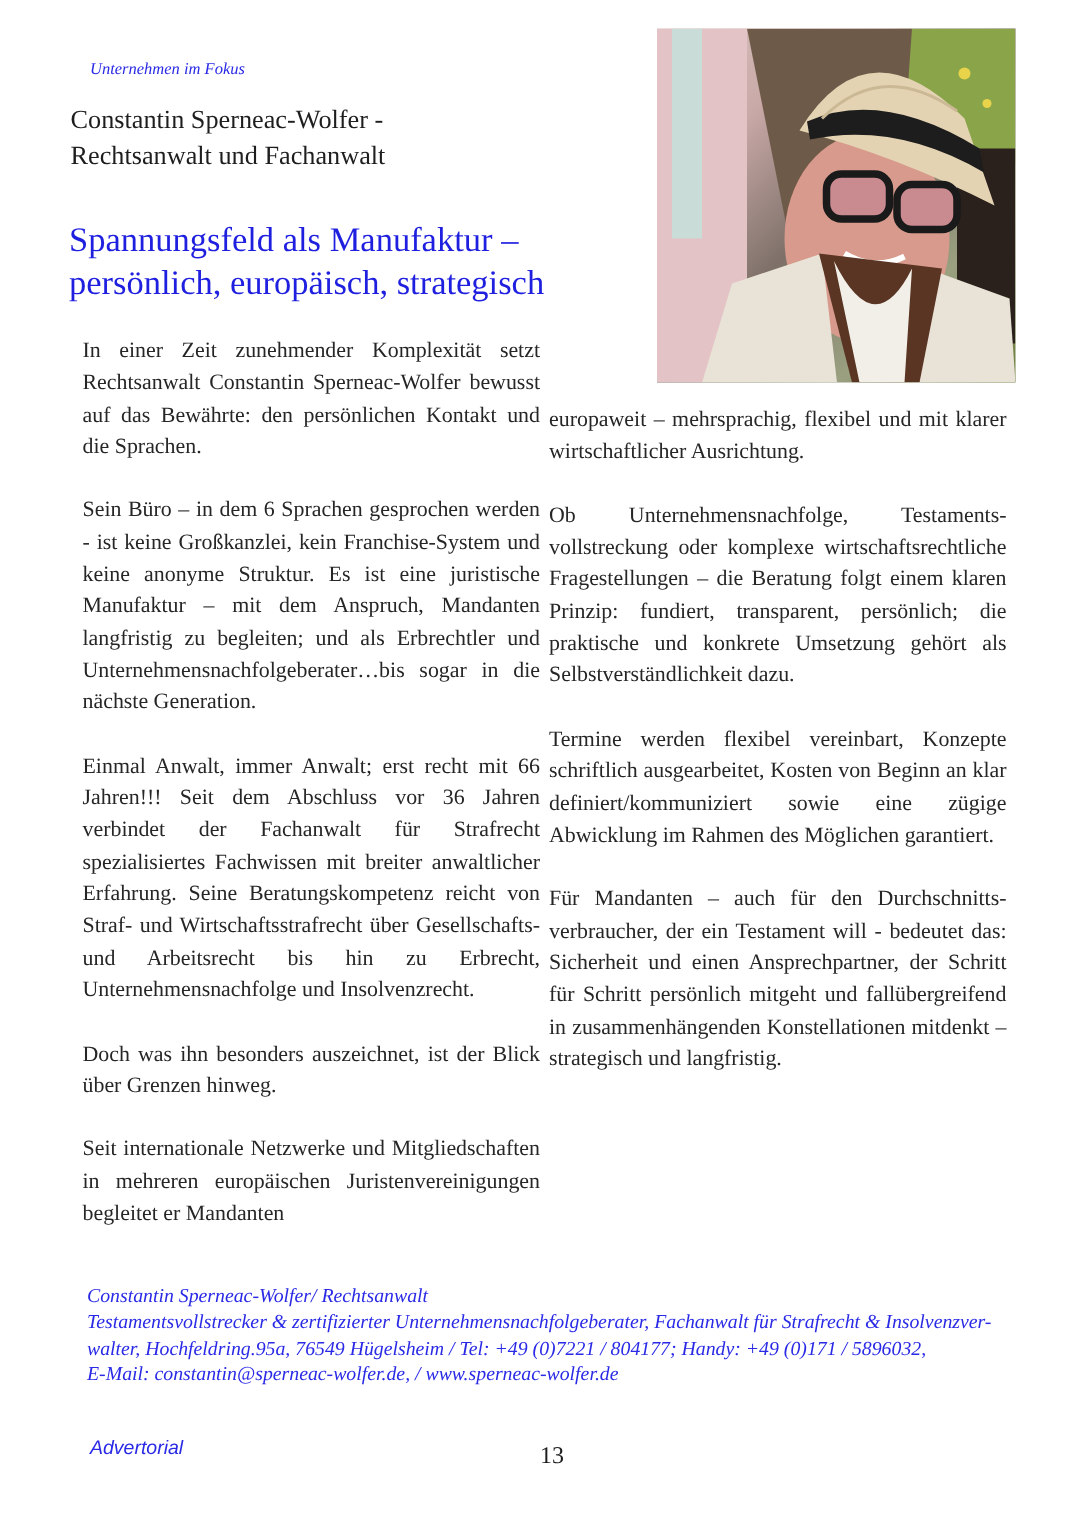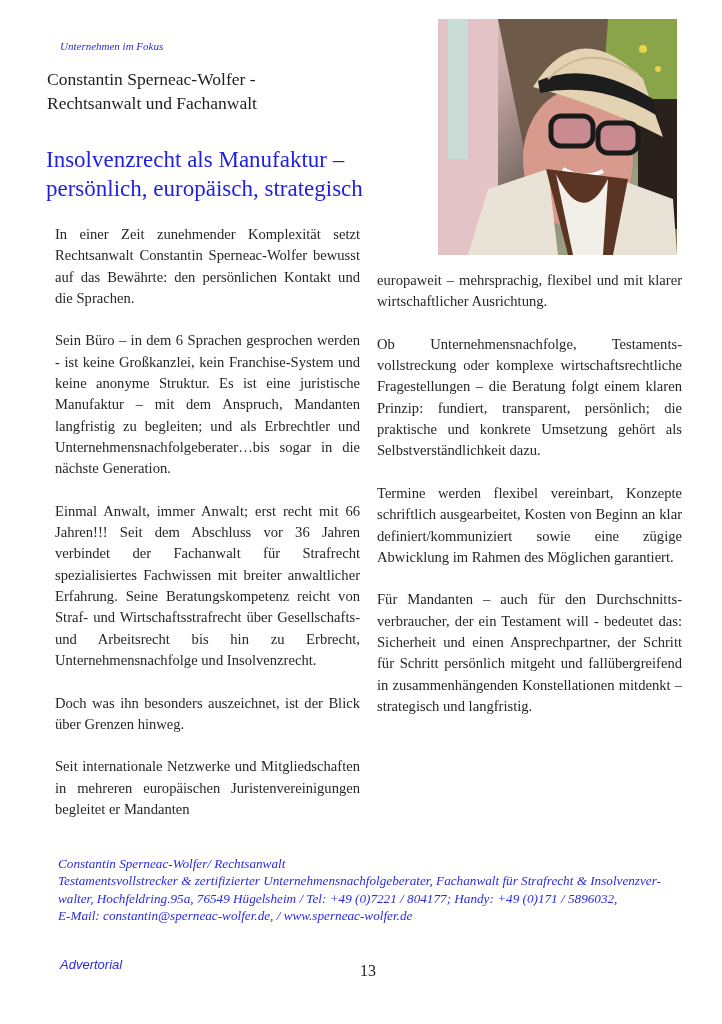--- a/index.html
+++ b/index.html
@@ -24,21 +24,21 @@
     overflow: hidden;
     background: linear-gradient(135deg, #d8c6c0 0%, #c9a9a8 25%, #7d7068 50%, #9aa080 75%, #6b7d3e 100%);
   }
   .col {
     position: absolute; font-family: "Liberation Serif", serif;
     font-size: 14.6px; line-height: 21.3px; color: #262626;
     text-align: justify; hyphens: manual;
   }
   .col p { margin: 0 0 21.3px 0; }
   .col-left { left: 55px; top: 224px; width: 305px; }
-  .col-right { left: 377px; top: 270px; width: 305px; }
+  .col-right { left: 366px; top: 270px; width: 305px; }
   .col-right-last { margin-bottom: 0 !important; }
   .contact {
     position: absolute; left: 58px; top: 855px; width: 610px;
     font-family: "Liberation Serif", serif; font-style: italic;
     font-size: 13.2px; line-height: 17.3px; color: #2a2ae6;
   }
   .contact div { white-space: nowrap; }
   .advertorial {
     position: absolute; left: 60px; top: 957px;
     font-family: Liberation Sans, sans-serif; font-style: italic;
@@ -54,21 +54,21 @@
 <body>
 
 <div class="kicker">Unternehmen im Fokus</div>
 
 <div class="subtitle">
   <div>Constantin Sperneac-Wolfer -</div>
   <div>Rechtsanwalt und Fachanwalt</div>
 </div>
 
 <div class="headline">
-  <div>Insolvenzrecht als Manufaktur –</div>
+  <div>Spannungsfeld als Manufaktur –</div>
   <div>persönlich, europäisch, strategisch</div>
 </div>
 
 <div class="photo" title="Portrait of a smiling man wearing a straw hat with black band, dark-rimmed glasses, light jacket, brown shirt and white scarf">
   <svg width="239" height="236" viewBox="0 0 239 236">
     <rect x="0" y="0" width="60" height="236" fill="#e3c3c6"></rect>
     <rect x="10" y="0" width="20" height="140" fill="#c9dcd8"></rect>
     <rect x="160" y="0" width="79" height="90" fill="#8aa44a"></rect>
     <circle cx="205" cy="30" r="4" fill="#e9d34a"></circle>
     <circle cx="220" cy="50" r="3" fill="#e9d34a"></circle>

